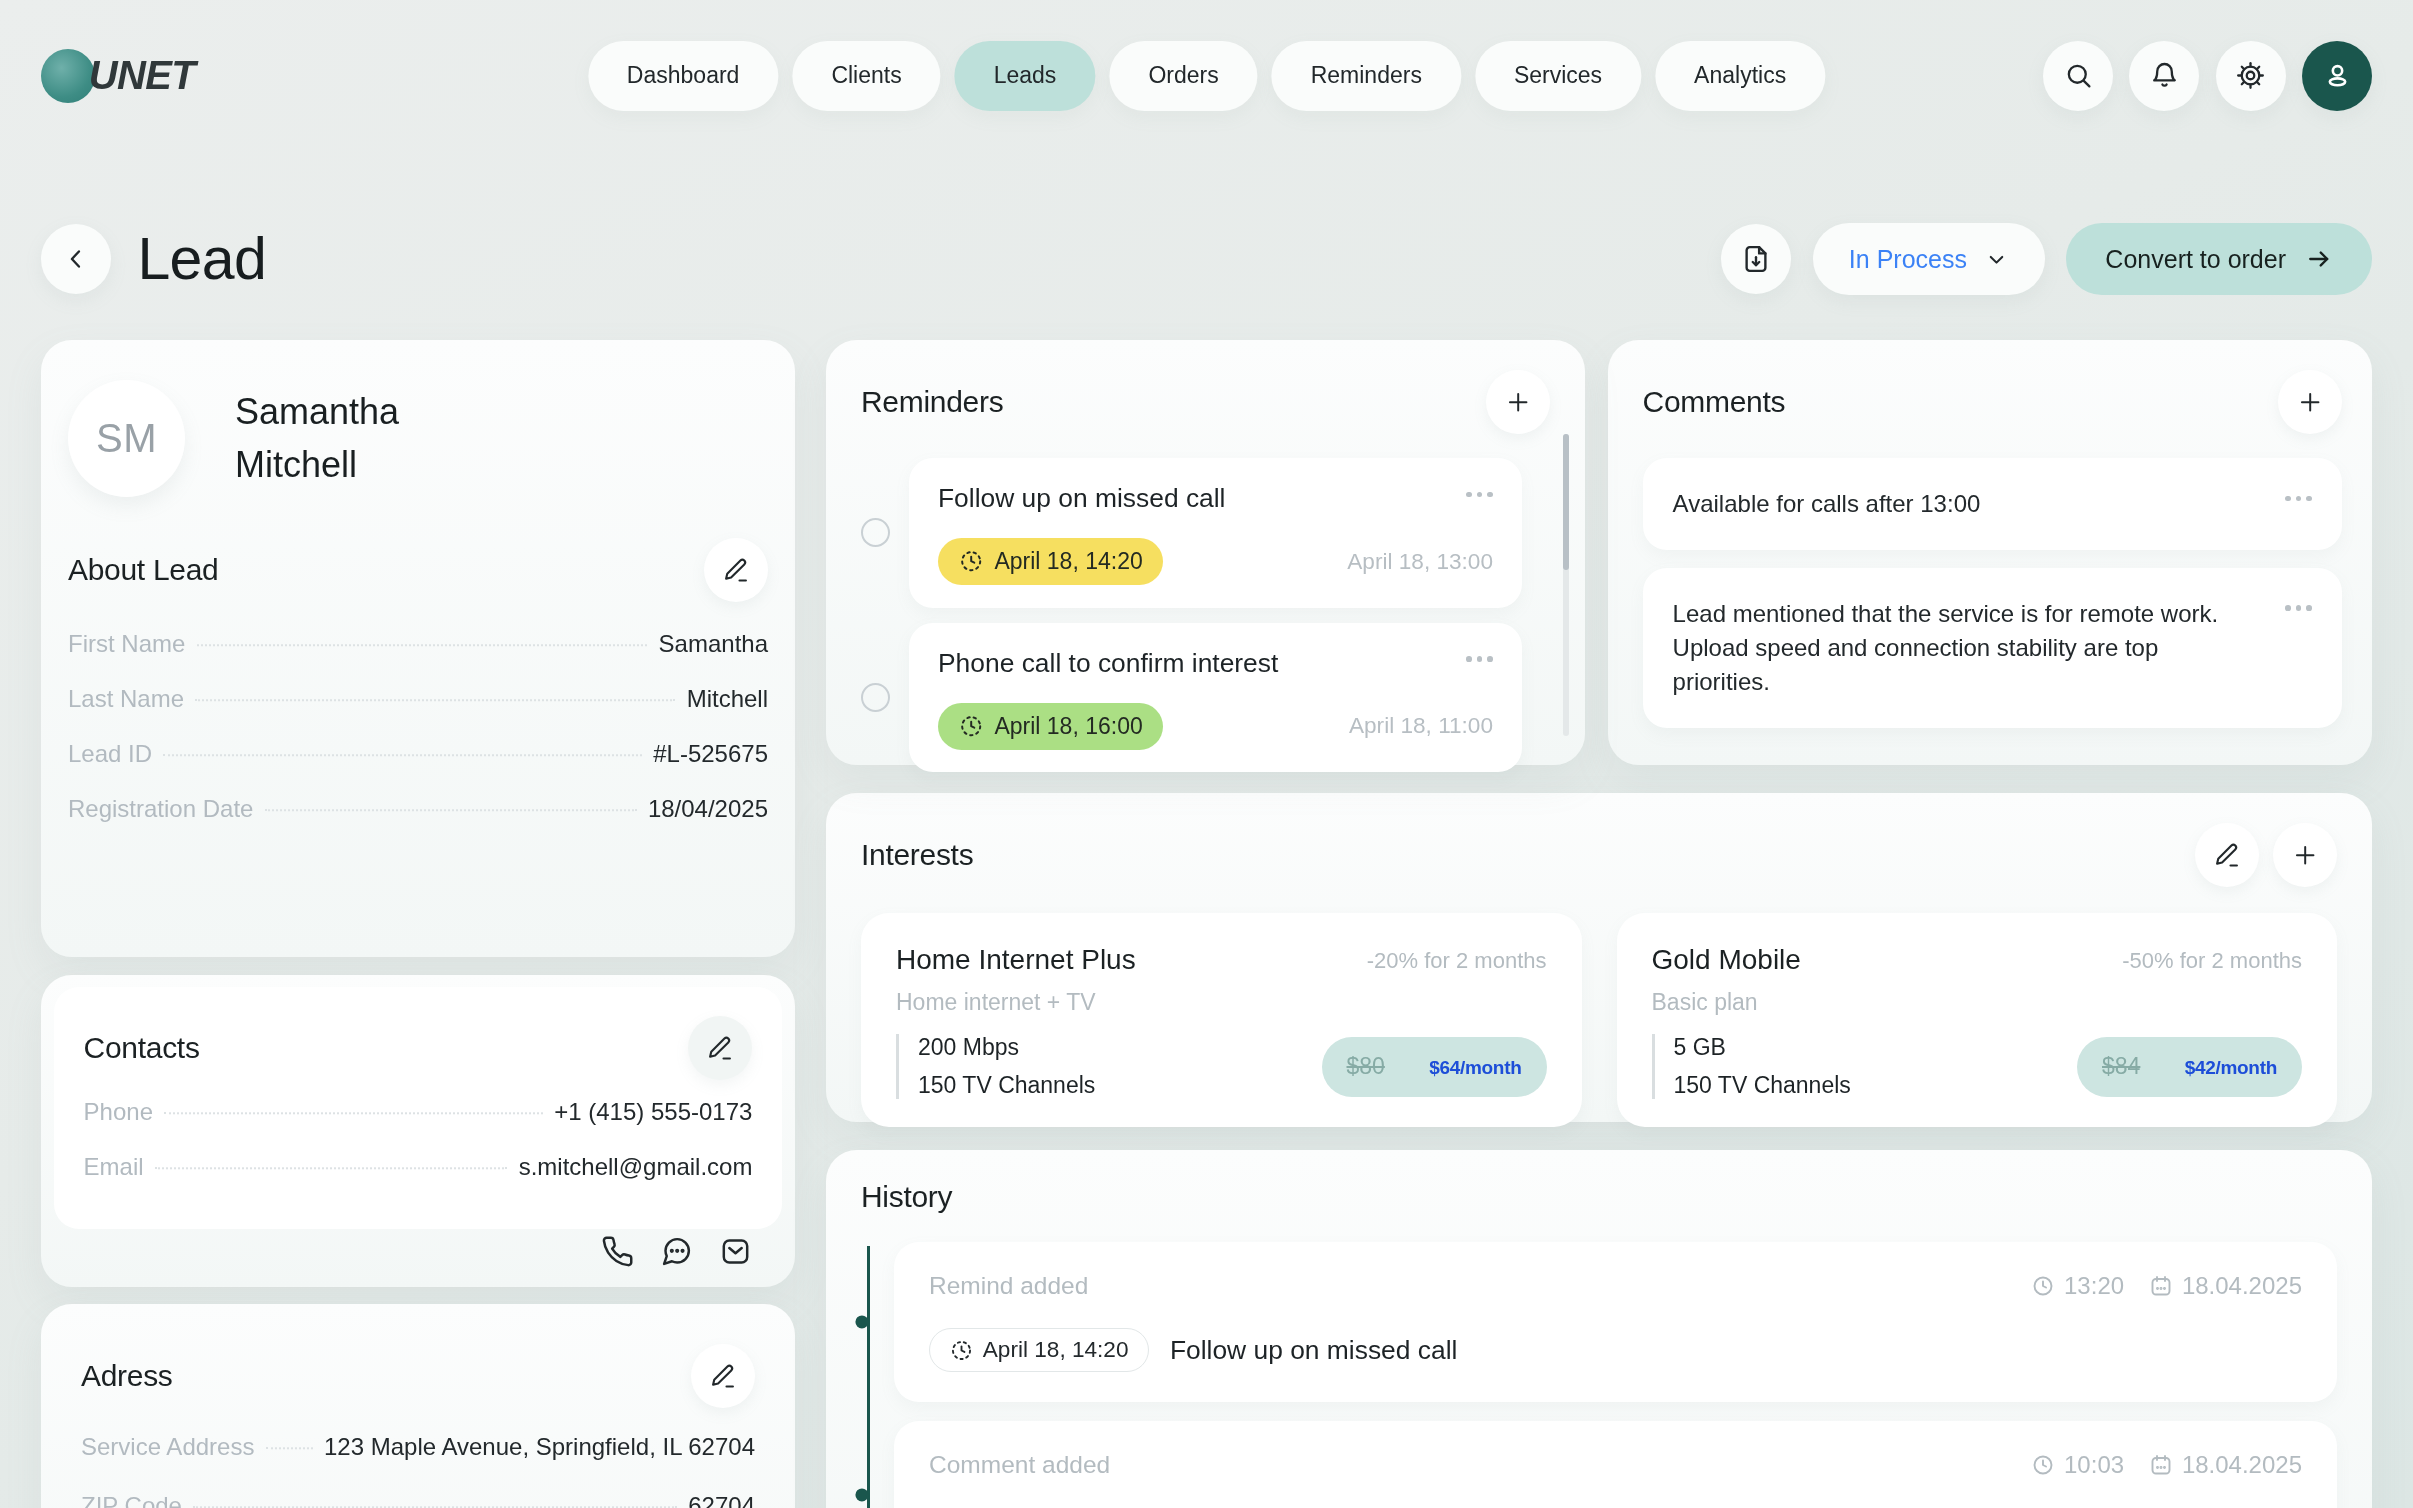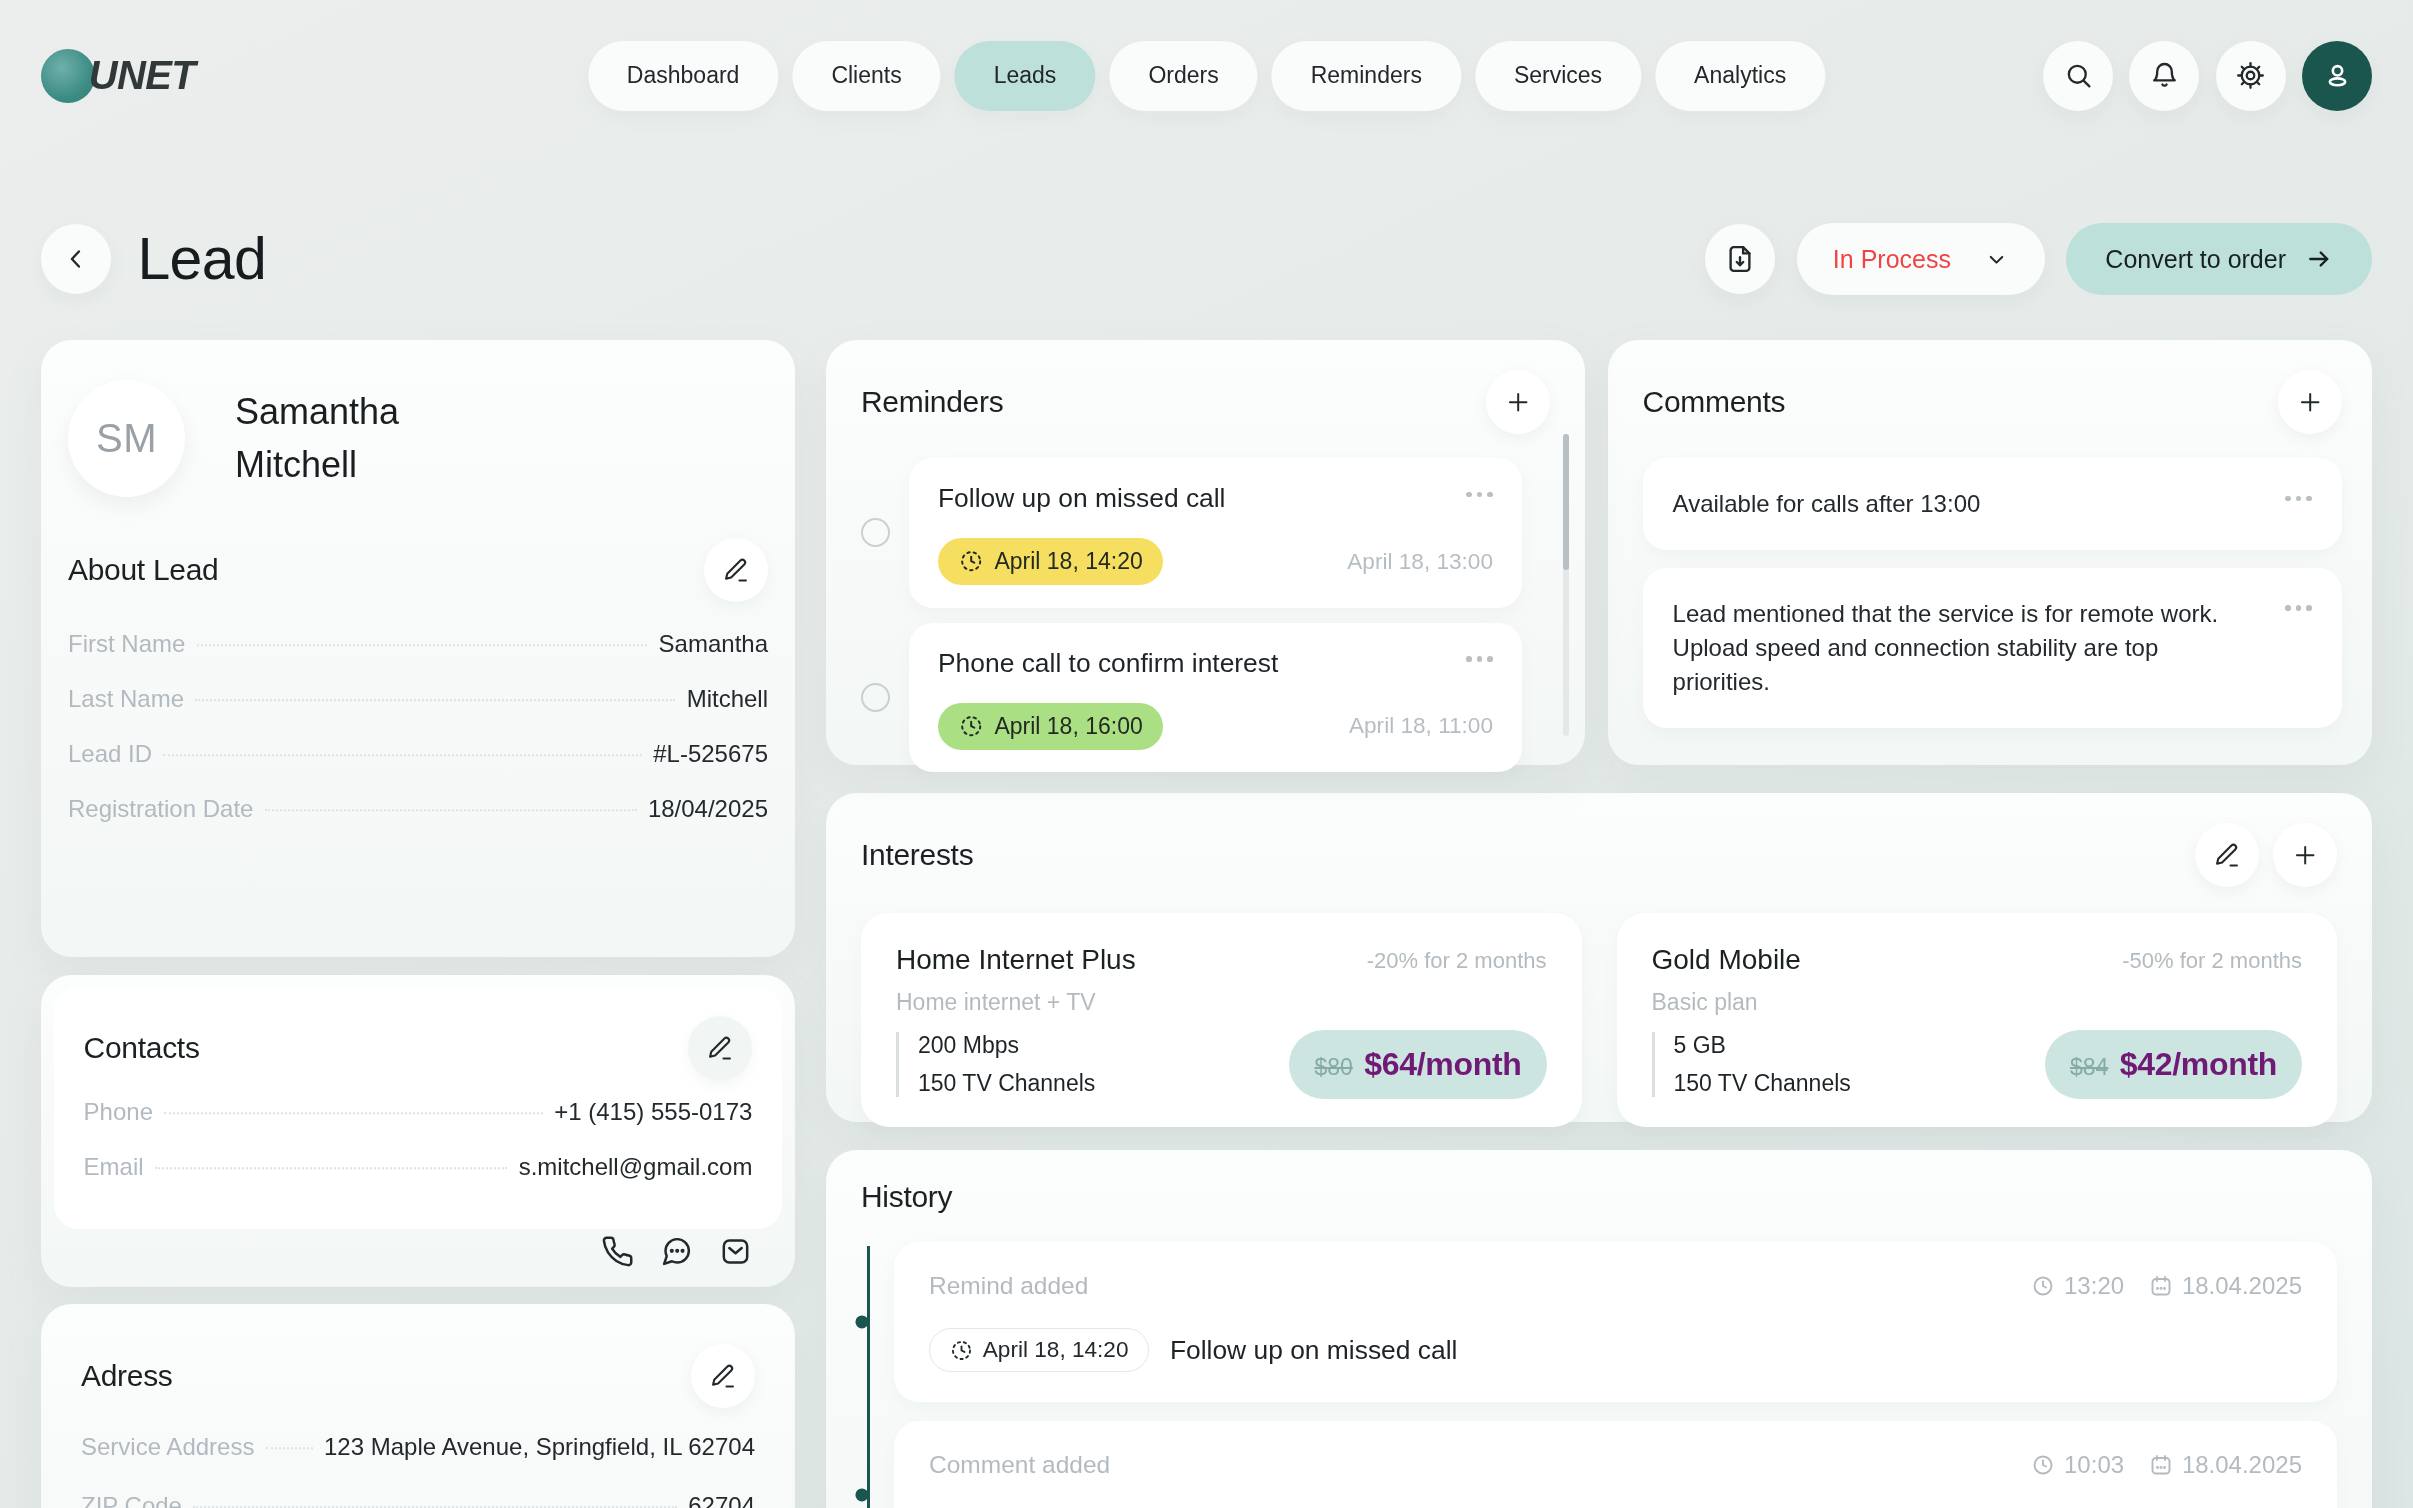--- a/index.html
+++ b/index.html
@@ -30,21 +30,21 @@
     box-shadow: 0 6.3px 17.6px rgba(140,160,155,.10);
   }
   .circle-btn.teal { background: #1a564d; }
 
   
   .title-row { display: flex; align-items: center; margin: 112px 41px 0; }
   .page-title { font-size: 59px; font-weight: 500; letter-spacing: -0.6px; color: #171d1f; margin-left: 26.4px; }
   .title-actions { margin-left: auto; display: flex; align-items: center; gap: 21.4px; }
   .status-pill {
     height: 72px; padding: 0 36px; border-radius: 44px; background: #fafcfb; cursor: pointer;
-    display: flex; align-items: center; gap: 33px; font-size: 25px; color: #ef4444;
+    display: flex; align-items: center; gap: 17px; font-size: 25px; color: #3b82f6;
     box-shadow: 0 6.3px 17.6px rgba(140,160,155,.10);
   }
   .convert-btn {
     height: 72px; padding: 0 39px; border-radius: 44px; background: #bde0da; cursor: pointer;
     display: flex; align-items: center; gap: 19px; font-size: 25px; font-weight: 500; color: #17211f;
   }
 
   
   .main { display: flex; margin: 45px 41px 0; gap: 31px; align-items: flex-start; }
   .col-left { width: 754px; flex: none; display: flex; flex-direction: column; gap: 17.6px; }
@@ -122,21 +122,21 @@
   .plan-card { background: #ffffff; border-radius: 28px; padding: 31px 35px 28px; display: flex; flex-direction: column; height: 214px; box-shadow: 0 6.3px 16.3px rgba(140,160,155,.07); }
   .plan-top { display: flex; align-items: flex-start; }
   .plan-name { font-size: 28px; font-weight: 500; color: #1b2123; }
   .plan-discount { margin-left: auto; font-size: 22px; color: #b3bbc0; padding-top: 3.8px; }
   .plan-sub { margin-top: 12.6px; font-size: 23px; color: #b3bbc0; }
   .plan-bottom { margin-top: auto; display: flex; align-items: center; }
   .plan-specs { border-left: 3.1px solid #d9dee0; padding-left: 19px; display: flex; flex-direction: column; gap: 11.3px; }
   .plan-spec { font-size: 23px; font-weight: 500; color: #1d2326; }
   .price-pill { margin-left: auto; background: #cde5e1; border-radius: 35px; padding: 16.3px 25px; display: flex; align-items: baseline; gap: 11.3px; }
   .price-old { font-size: 23px; color: #86aba5; text-decoration: line-through; }
-  .price-new { font-size: 32px; font-weight: 600; color: #701a75; letter-spacing: -0.3px; }
+  .price-new { font-size: 19px; font-weight: 600; color: #1d4ed8; letter-spacing: -0.3px; margin-left: 33px; }
 
   
   .his-card { height: 515px; padding: 30px 35px; }
   .his-wrap { position: relative; margin-top: 28px; }
   .his-line { position: absolute; left: 6.3px; top: 3.8px; bottom: -251px; width: 3.1px; background: #1a564d; }
   .his-list { display: flex; flex-direction: column; gap: 19px; margin-left: 33px; }
   .his-item { position: relative; background: #ffffff; border-radius: 25px; padding: 30px 35px; box-shadow: 0 6.3px 16.3px rgba(140,160,155,.07); }
   .his-dot { position: absolute; left: -32px; top: 50%; width: 13.2px; height: 13.2px; border-radius: 50%; background: #1a564d; transform: translate(-50%,-50%); }
   .his-top { display: flex; align-items: center; }
   .his-event { font-size: 24.5px; color: #b3bbc0; }

